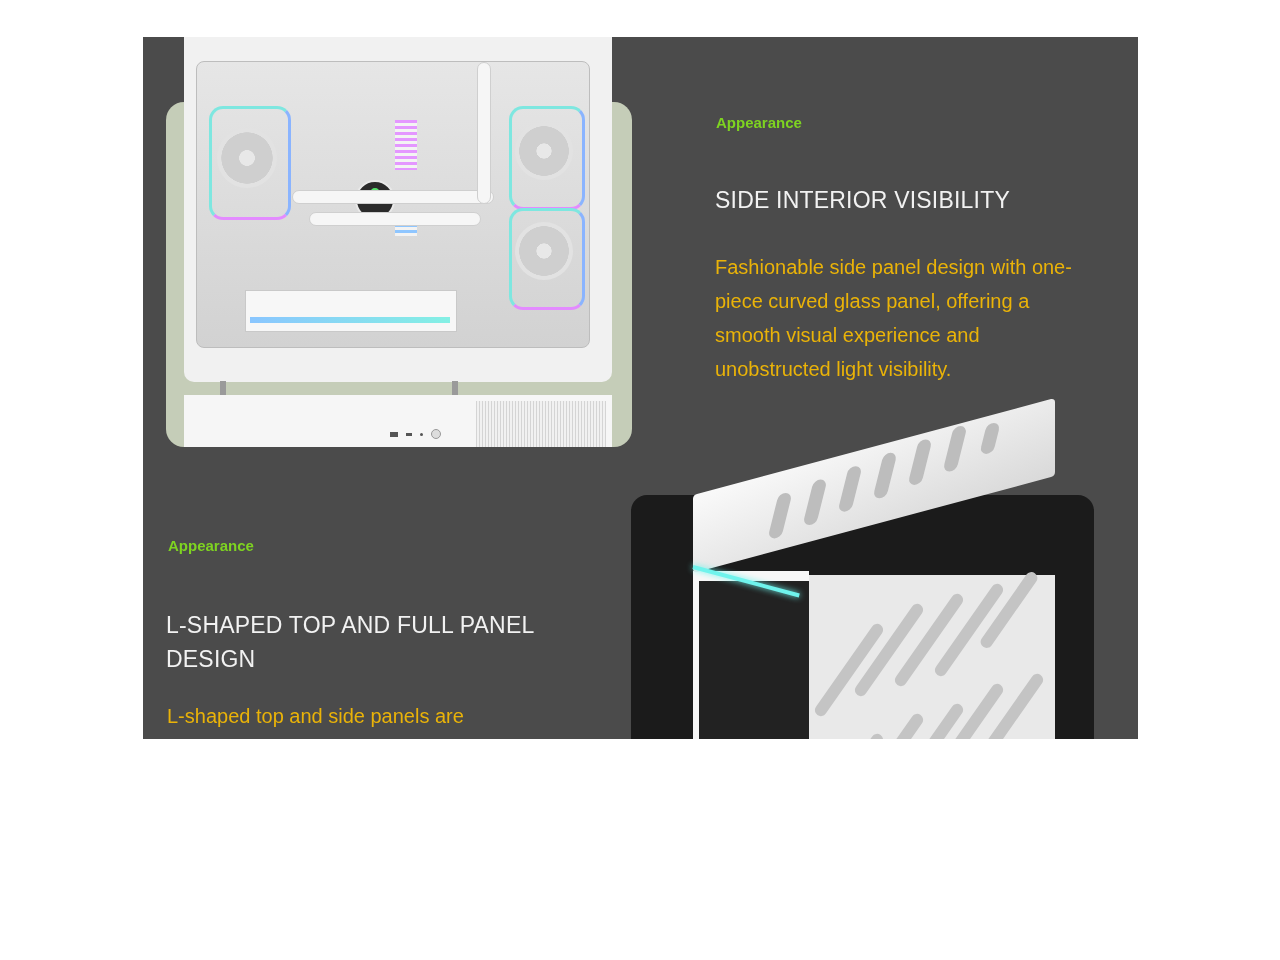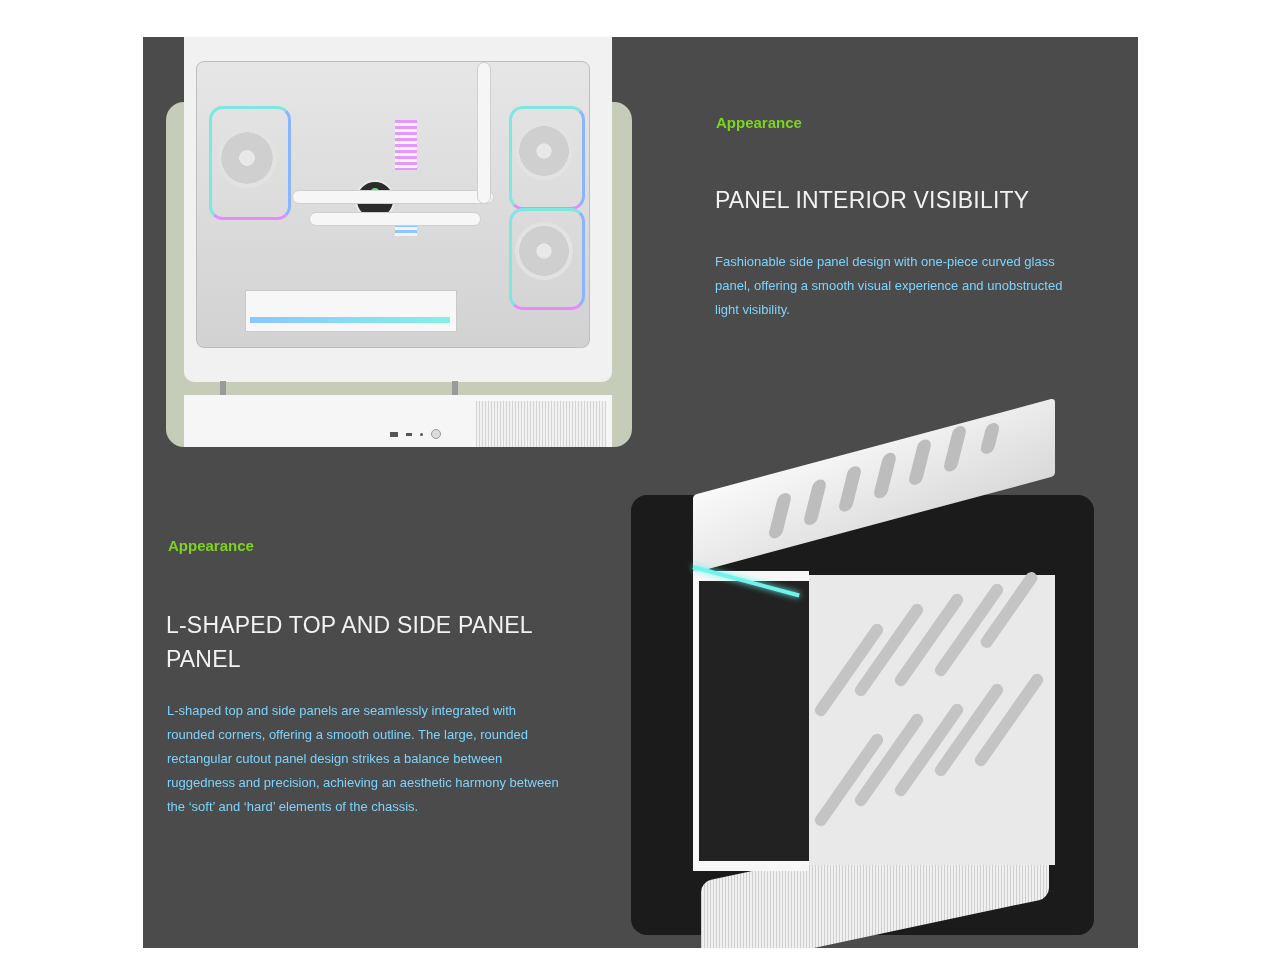--- a/index.html
+++ b/index.html
@@ -1,17 +1,17 @@
 <!DOCTYPE html>
 <html><head>
 <meta charset="utf-8">
 <style>
   html, body { margin:0; padding:0; background:#ffffff; }
   body { width:1280px; height:960px; position:relative; overflow:hidden; font-family:"Liberation Sans", sans-serif; }
-  .panel { position:absolute; left:143px; top:37px; width:995px; height:911px; background:#4b4b4b; overflow:hidden; }
+  .panel { position:absolute; left:143px; top:37px; width:995px; height:702px; background:#4b4b4b; overflow:hidden; }
 
   
   .img1-bg { position:absolute; left:23px; top:65px; width:466px; height:345px; background:#c5cdb8; border-radius:18px; }
   .case1 { position:absolute; left:41px; top:0px; width:428px; height:410px; }
   .case1 .body { position:absolute; left:0; top:0; width:428px; height:345px; background:#f1f1f1; border-radius:0 0 10px 10px; }
   .case1 .glass { position:absolute; left:12px; top:24px; width:392px; height:285px; background:linear-gradient(180deg,#e6e6e6,#d2d2d2); border-radius:8px; border:1px solid #bdbdbd; }
   .fan { position:absolute; border-radius:50%; background:radial-gradient(circle,#e8e8e8 0 18%,#cfcfcf 19% 60%,#e2e2e2 61%); }
   .fan-frame { position:absolute; border:3px solid; border-color:#7ee7e0 #8ab4ff #e38bff #7ee7e0; border-radius:14px; }
   .tube { position:absolute; background:#f6f6f6; border:1px solid #cfcfcf; border-radius:8px; }
   .gpu { position:absolute; left:48px; top:228px; width:210px; height:40px; background:#f7f7f7; border:1px solid #c9c9c9; }
@@ -21,21 +21,21 @@
   .pump::after { content:""; position:absolute; left:13px; top:6px; width:6px; height:6px; border-radius:50%; border:2px solid #57e36b; }
   .base { position:absolute; left:0; top:358px; width:428px; height:52px; background:#f6f6f6; }
   .base-mesh { position:absolute; right:6px; top:6px; width:130px; height:46px; background:repeating-linear-gradient(90deg,#d4d4d4 0 1px,#f1f1f1 1px 3px),#eee; }
   .leg { position:absolute; top:344px; width:6px; height:16px; background:#9a9a9a; }
   .ports { position:absolute; left:206px; top:392px; display:flex; gap:8px; align-items:center; }
   .ports span { display:inline-block; background:#555; }
 
   
   .eyebrow { position:absolute; color:#7ed321; font-size:15px; font-weight:bold; }
   .title { position:absolute; color:#f2f2f2; font-size:23px; line-height:34px; letter-spacing:0.2px; }
-  .desc { position:absolute; color:#7dd3fc; font-size:13px; line-height:24px; }
+  .desc { position:absolute; color:#eab308; font-size:20px; line-height:34px; }
 
   
   .img2-bg { position:absolute; left:488px; top:458px; width:463px; height:440px; background:#1b1b1b; border-radius:16px; }
   .frame-top { position:absolute; left:62px; top:0px; width:362px; height:78px; background:linear-gradient(170deg,#fafafa,#d9d9d9); transform:skewY(-15deg); transform-origin:left bottom; border-radius:4px; }
   .slot { position:absolute; width:14px; height:44px; background:#bdbdbd; border-radius:7px; transform:rotate(15deg); }
   .frame-side { position:absolute; left:172px; top:80px; width:252px; height:290px; background:#e9e9e9; }
   .diag { position:absolute; width:12px; height:110px; background:#c4c4c4; border-radius:6px; transform:rotate(35deg); }
   .frame-front { position:absolute; left:62px; top:76px; width:110px; height:280px; border:10px solid #f7f7f7; border-left:6px solid #f7f7f7; border-right:none; background:#222; }
   .glow { position:absolute; left:62px; top:70px; width:110px; height:4px; background:#6ff3ec; transform:rotate(15deg); transform-origin:left; box-shadow:0 0 6px #6ff3ec; }
   .psu { position:absolute; left:70px; top:350px; width:348px; height:90px; background:repeating-linear-gradient(90deg,#cfcfcf 0 1px,#f0f0f0 1px 3px); border-radius:10px; transform:skewY(-12deg); }
@@ -72,25 +72,25 @@
     </div>
     <div class="ports">
       <span style="width:8px;height:5px;"></span>
       <span style="width:6px;height:3px;"></span>
       <span style="width:3px;height:3px;border-radius:50%;"></span>
       <span style="width:8px;height:8px;border-radius:50%;background:#ddd;border:1px solid #999;"></span>
     </div>
   </div>
 
   <div class="eyebrow" style="left:573px;top:77px;">Appearance</div>
-  <div class="title" style="left:572px;top:146px;width:380px;">PANEL INTERIOR VISIBILITY</div>
+  <div class="title" style="left:572px;top:146px;width:380px;">SIDE INTERIOR VISIBILITY</div>
   <div class="desc" style="left:572px;top:213px;width:370px;">Fashionable side panel design with one-piece curved glass panel, offering a smooth visual experience and unobstructed light visibility.</div>
 
   <div class="eyebrow" style="left:25px;top:500px;">Appearance</div>
-  <div class="title" style="left:23px;top:571px;width:380px;">L-SHAPED TOP AND SIDE PANEL PANEL</div>
+  <div class="title" style="left:23px;top:571px;width:380px;">L-SHAPED TOP AND FULL PANEL DESIGN</div>
   <div class="desc" style="left:24px;top:662px;width:395px;">L-shaped top and side panels are seamlessly integrated with rounded corners, offering a smooth outline. The large, rounded rectangular cutout panel design strikes a balance between ruggedness and precision, achieving an aesthetic harmony between the ‘soft’ and ‘hard’ elements of the chassis.</div>
 
   <div class="img2-bg">
     <div class="psu"></div>
     <div class="frame-side">
       <div class="diag" style="left:40px;top:40px;"></div>
       <div class="diag" style="left:80px;top:20px;"></div>
       <div class="diag" style="left:120px;top:10px;"></div>
       <div class="diag" style="left:160px;top:0px;"></div>
       <div class="diag" style="left:200px;top:-10px;height:90px;"></div>

